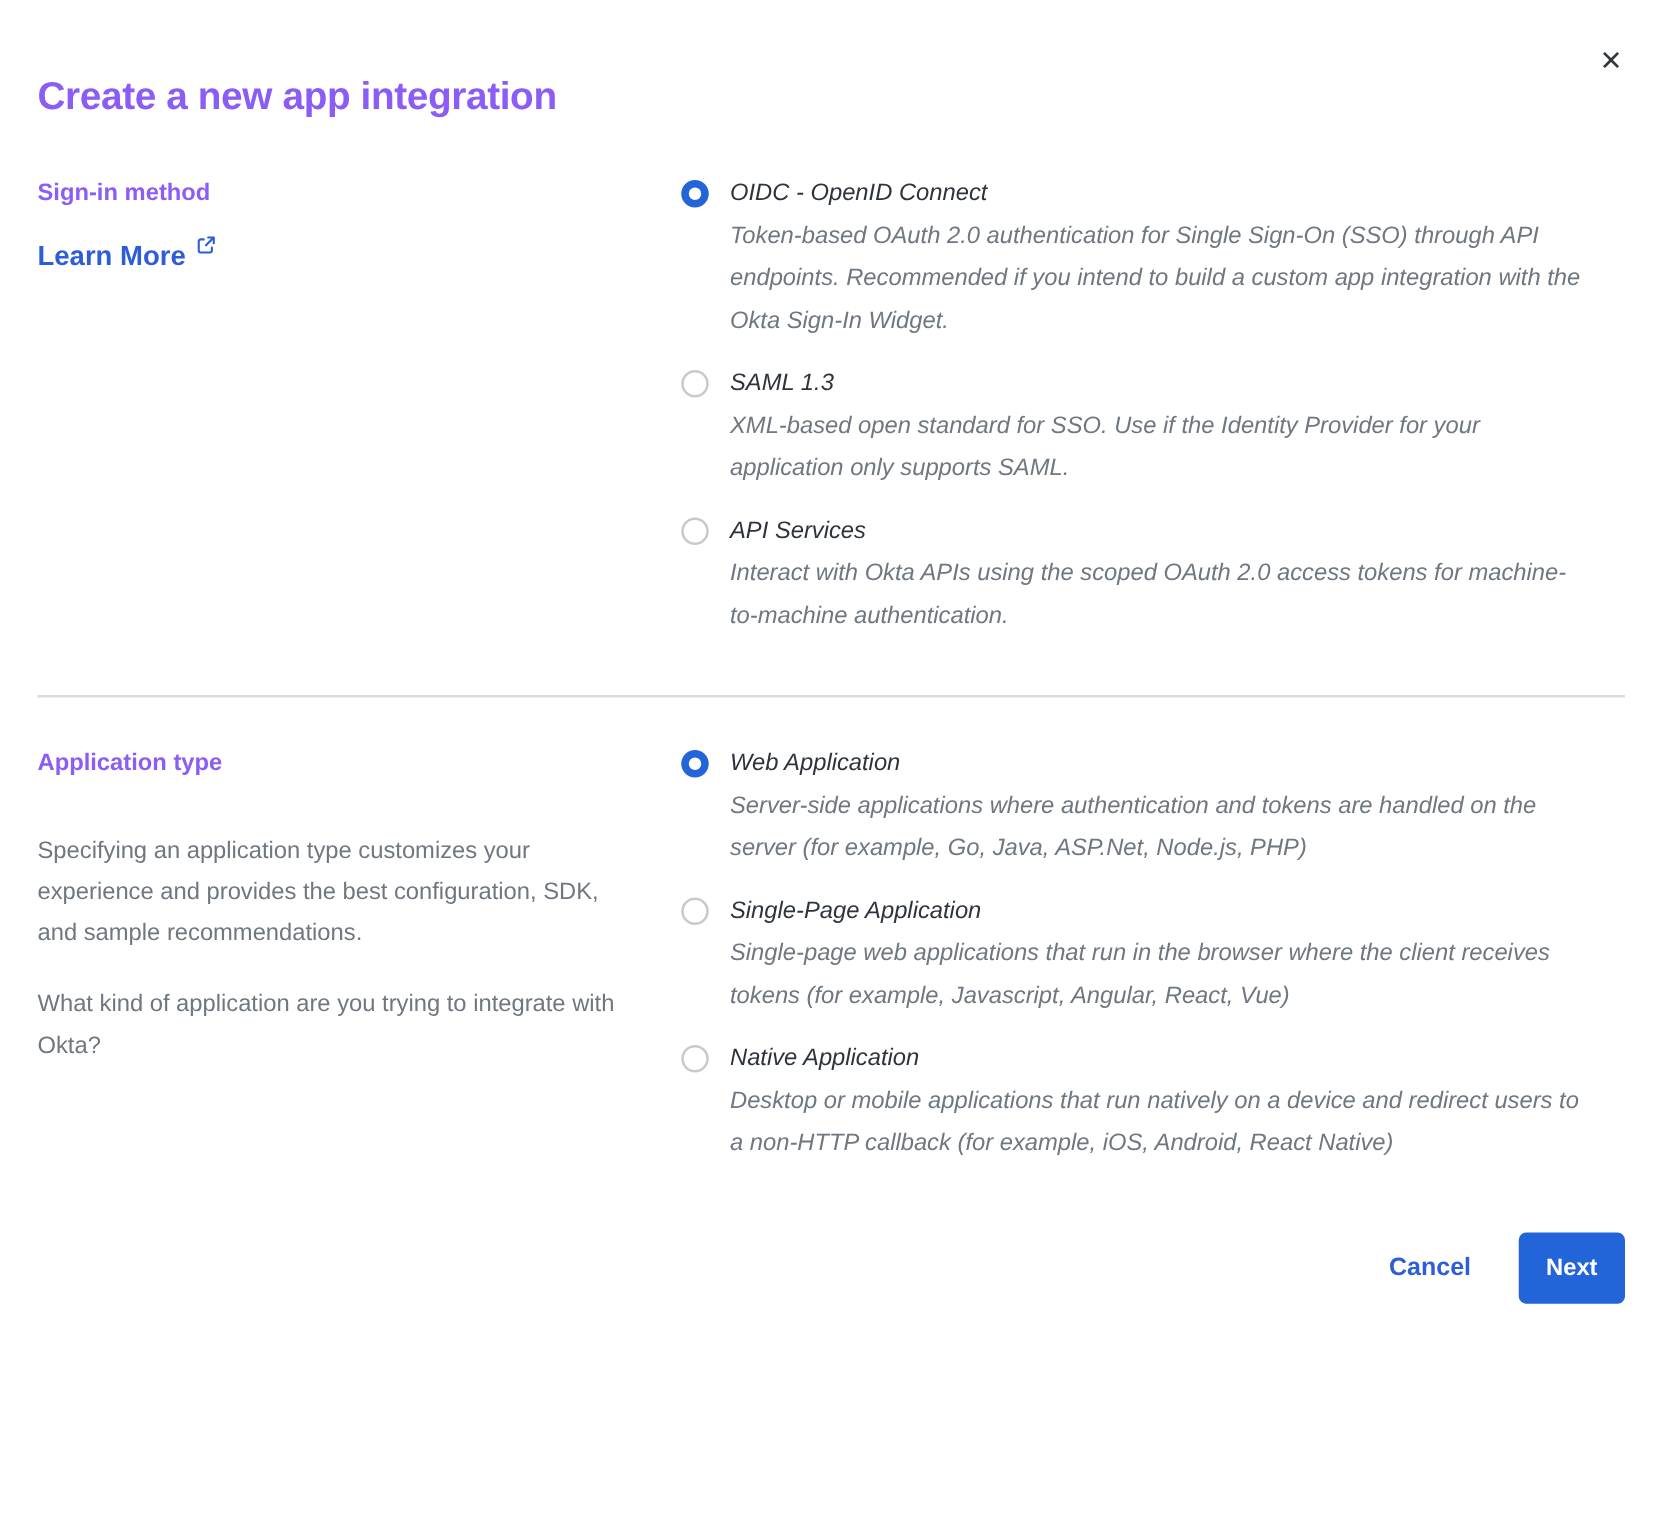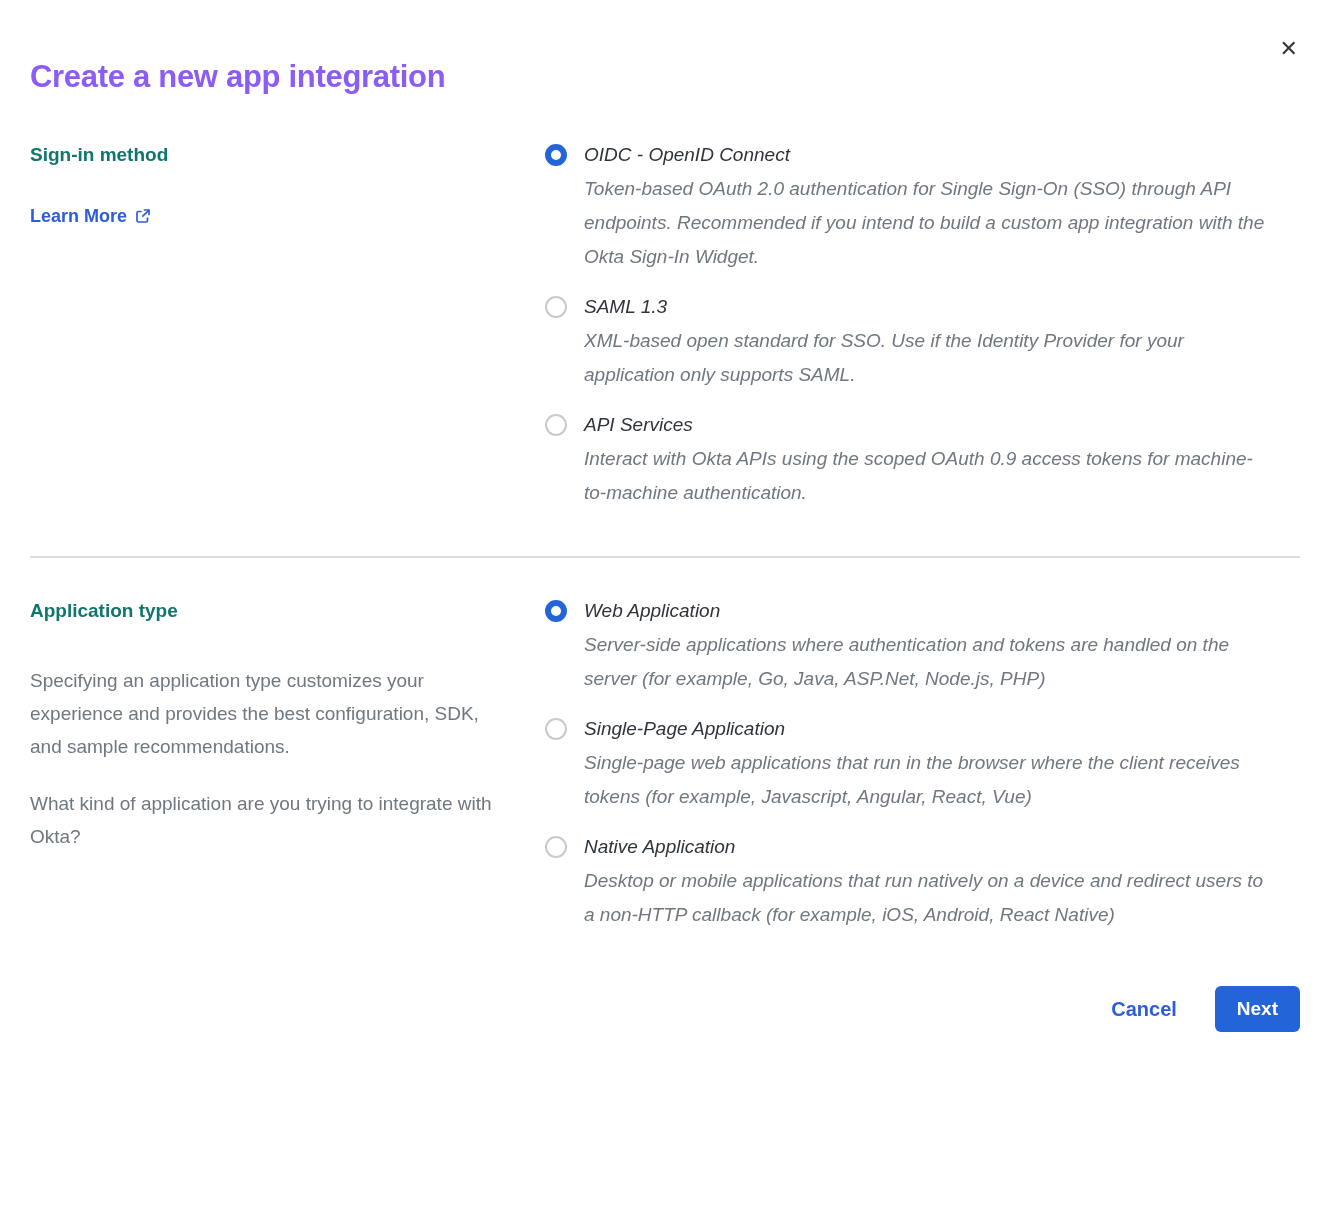--- a/index.html
+++ b/index.html
@@ -28,26 +28,26 @@
     letter-spacing: -0.3px;
     color: #8b5cf6;
     line-height: 38px;
   }
   .section { display: flex; margin-top: 42px; }
   .section .left { flex: 0 0 515px; width: 515px; padding-right: 30px; }
   .section .right { flex: 1; max-width: 720px; font-style: italic; }
   .section-label {
     margin: 0;
     font-size: 19px; font-weight: 700;
-    color: #0f766e; line-height: 34px;
+    color: #8b5cf6; line-height: 34px;
   }
   .learn-more {
-    display: inline-flex; align-items: center; gap: 8px;
-    margin-top: 27px;
-    color: #2e5dd9; font-size: 18px; font-weight: 700;
+    display: inline-flex; gap: 8px;
+    margin-top: 16px;
+    color: #2e5dd9; font-size: 22px; font-weight: 700;
     text-decoration: none; cursor: pointer; line-height: 34px;
   }
   .option { display: flex; gap: 17px; margin-bottom: 16px; }
   .option:last-child { margin-bottom: 0; }
   .radio {
     flex: 0 0 22px; width: 22px; height: 22px;
     border-radius: 50%;
     border: 2px solid #c6cacf;
     background: #ffffff;
     margin-top: 6px;
@@ -74,21 +74,21 @@
     display: flex; justify-content: flex-end; align-items: center;
     gap: 38px; margin-top: 54px;
   }
   .cancel-link {
     color: #2e5dd9; font-size: 20px; font-weight: 700;
     text-decoration: none; cursor: pointer;
   }
   .next-btn {
     background: #2364d9; color: #ffffff;
     border: none; border-radius: 6px;
-    min-width: 84px; height: 46px; padding: 0 22px;
+    min-width: 84px; height: 57px; padding: 0 22px;
     font-size: 19px; font-weight: 700;
     font-family: "Liberation Sans", sans-serif;
     cursor: pointer;
   }
 </style>
 </head>
 <body>
 
 <div class="dialog">
 
@@ -125,21 +125,21 @@
       <div class="option-label">SAML 1.3</div>
       <div class="option-desc">XML-based open standard for SSO. Use if the Identity Provider for your application only supports SAML.</div>
     </div>
   </div>
 
 
   <div class="option">
     <span class="radio"></span>
     <div>
       <div class="option-label">API Services</div>
-      <div class="option-desc">Interact with Okta APIs using the scoped OAuth 0.9 access tokens for machine-to-machine authentication.</div>
+      <div class="option-desc">Interact with Okta APIs using the scoped OAuth 2.0 access tokens for machine-to-machine authentication.</div>
     </div>
   </div>
 </div>
   </div>
 
   <hr class="divider">
 
   <div class="section apptype">
     <div class="left">
       <h2 class="section-label">Application type</h2>

